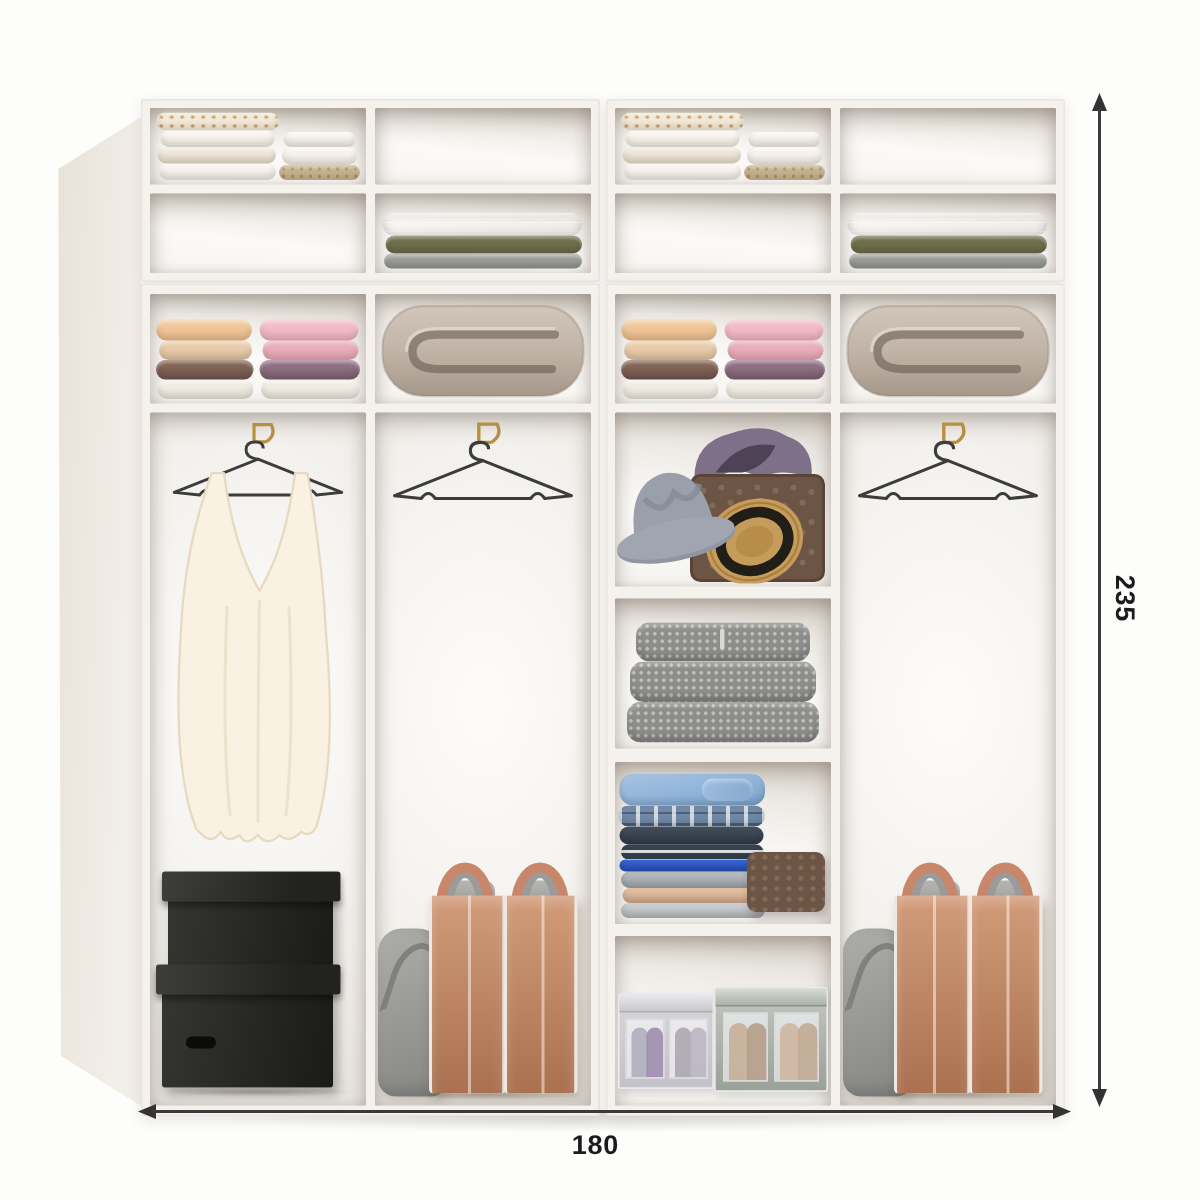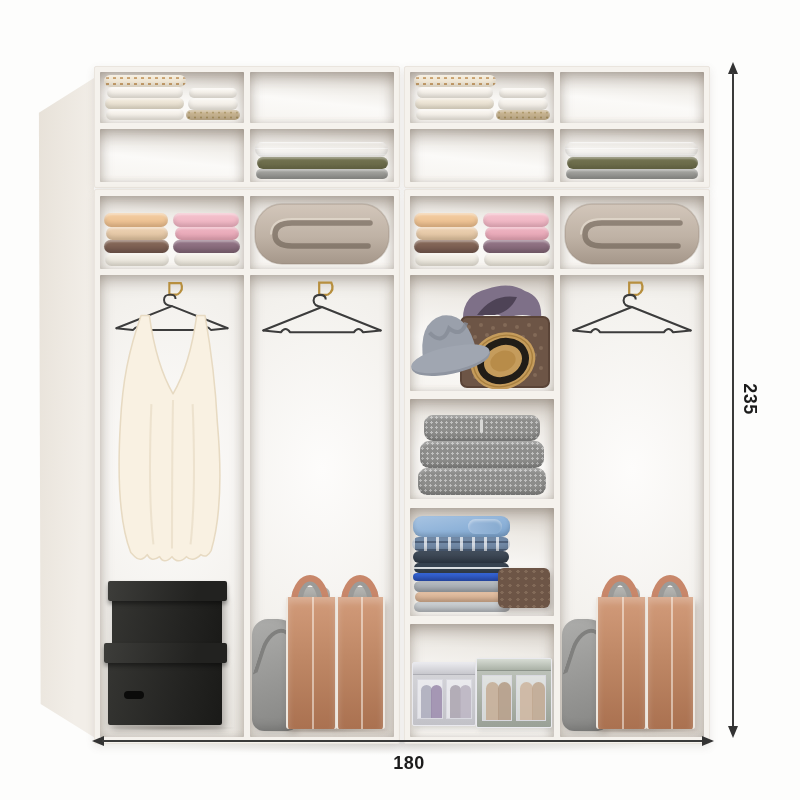--- a/index.html
+++ b/index.html
@@ -375,16 +375,16 @@
   <div>
     <div class="arrow up" style="left:728px;top:62px;"></div>
     <div class="dimline-v" style="left:732px;top:72px;height:654px;"></div>
     <div class="arrow down" style="left:728px;top:726px;"></div>
     <div class="dimlabel rot90" style="left:722px;top:384px;width:56px;height:30px;">235</div>
   </div>
   <div>
     <div class="arrow left" style="left:92px;top:736px;"></div>
     <div class="dimline-h" style="left:102px;top:740px;width:602px;"></div>
     <div class="arrow right" style="left:702px;top:736px;"></div>
-    <div class="dimlabel" style="left:379px;top:750px;width:60px;height:26px;">180</div>
+    <div class="dimlabel" style="left:367px;top:750px;width:60px;height:26px;">180</div>
   </div>
 
 </div>
 
 </body></html>

